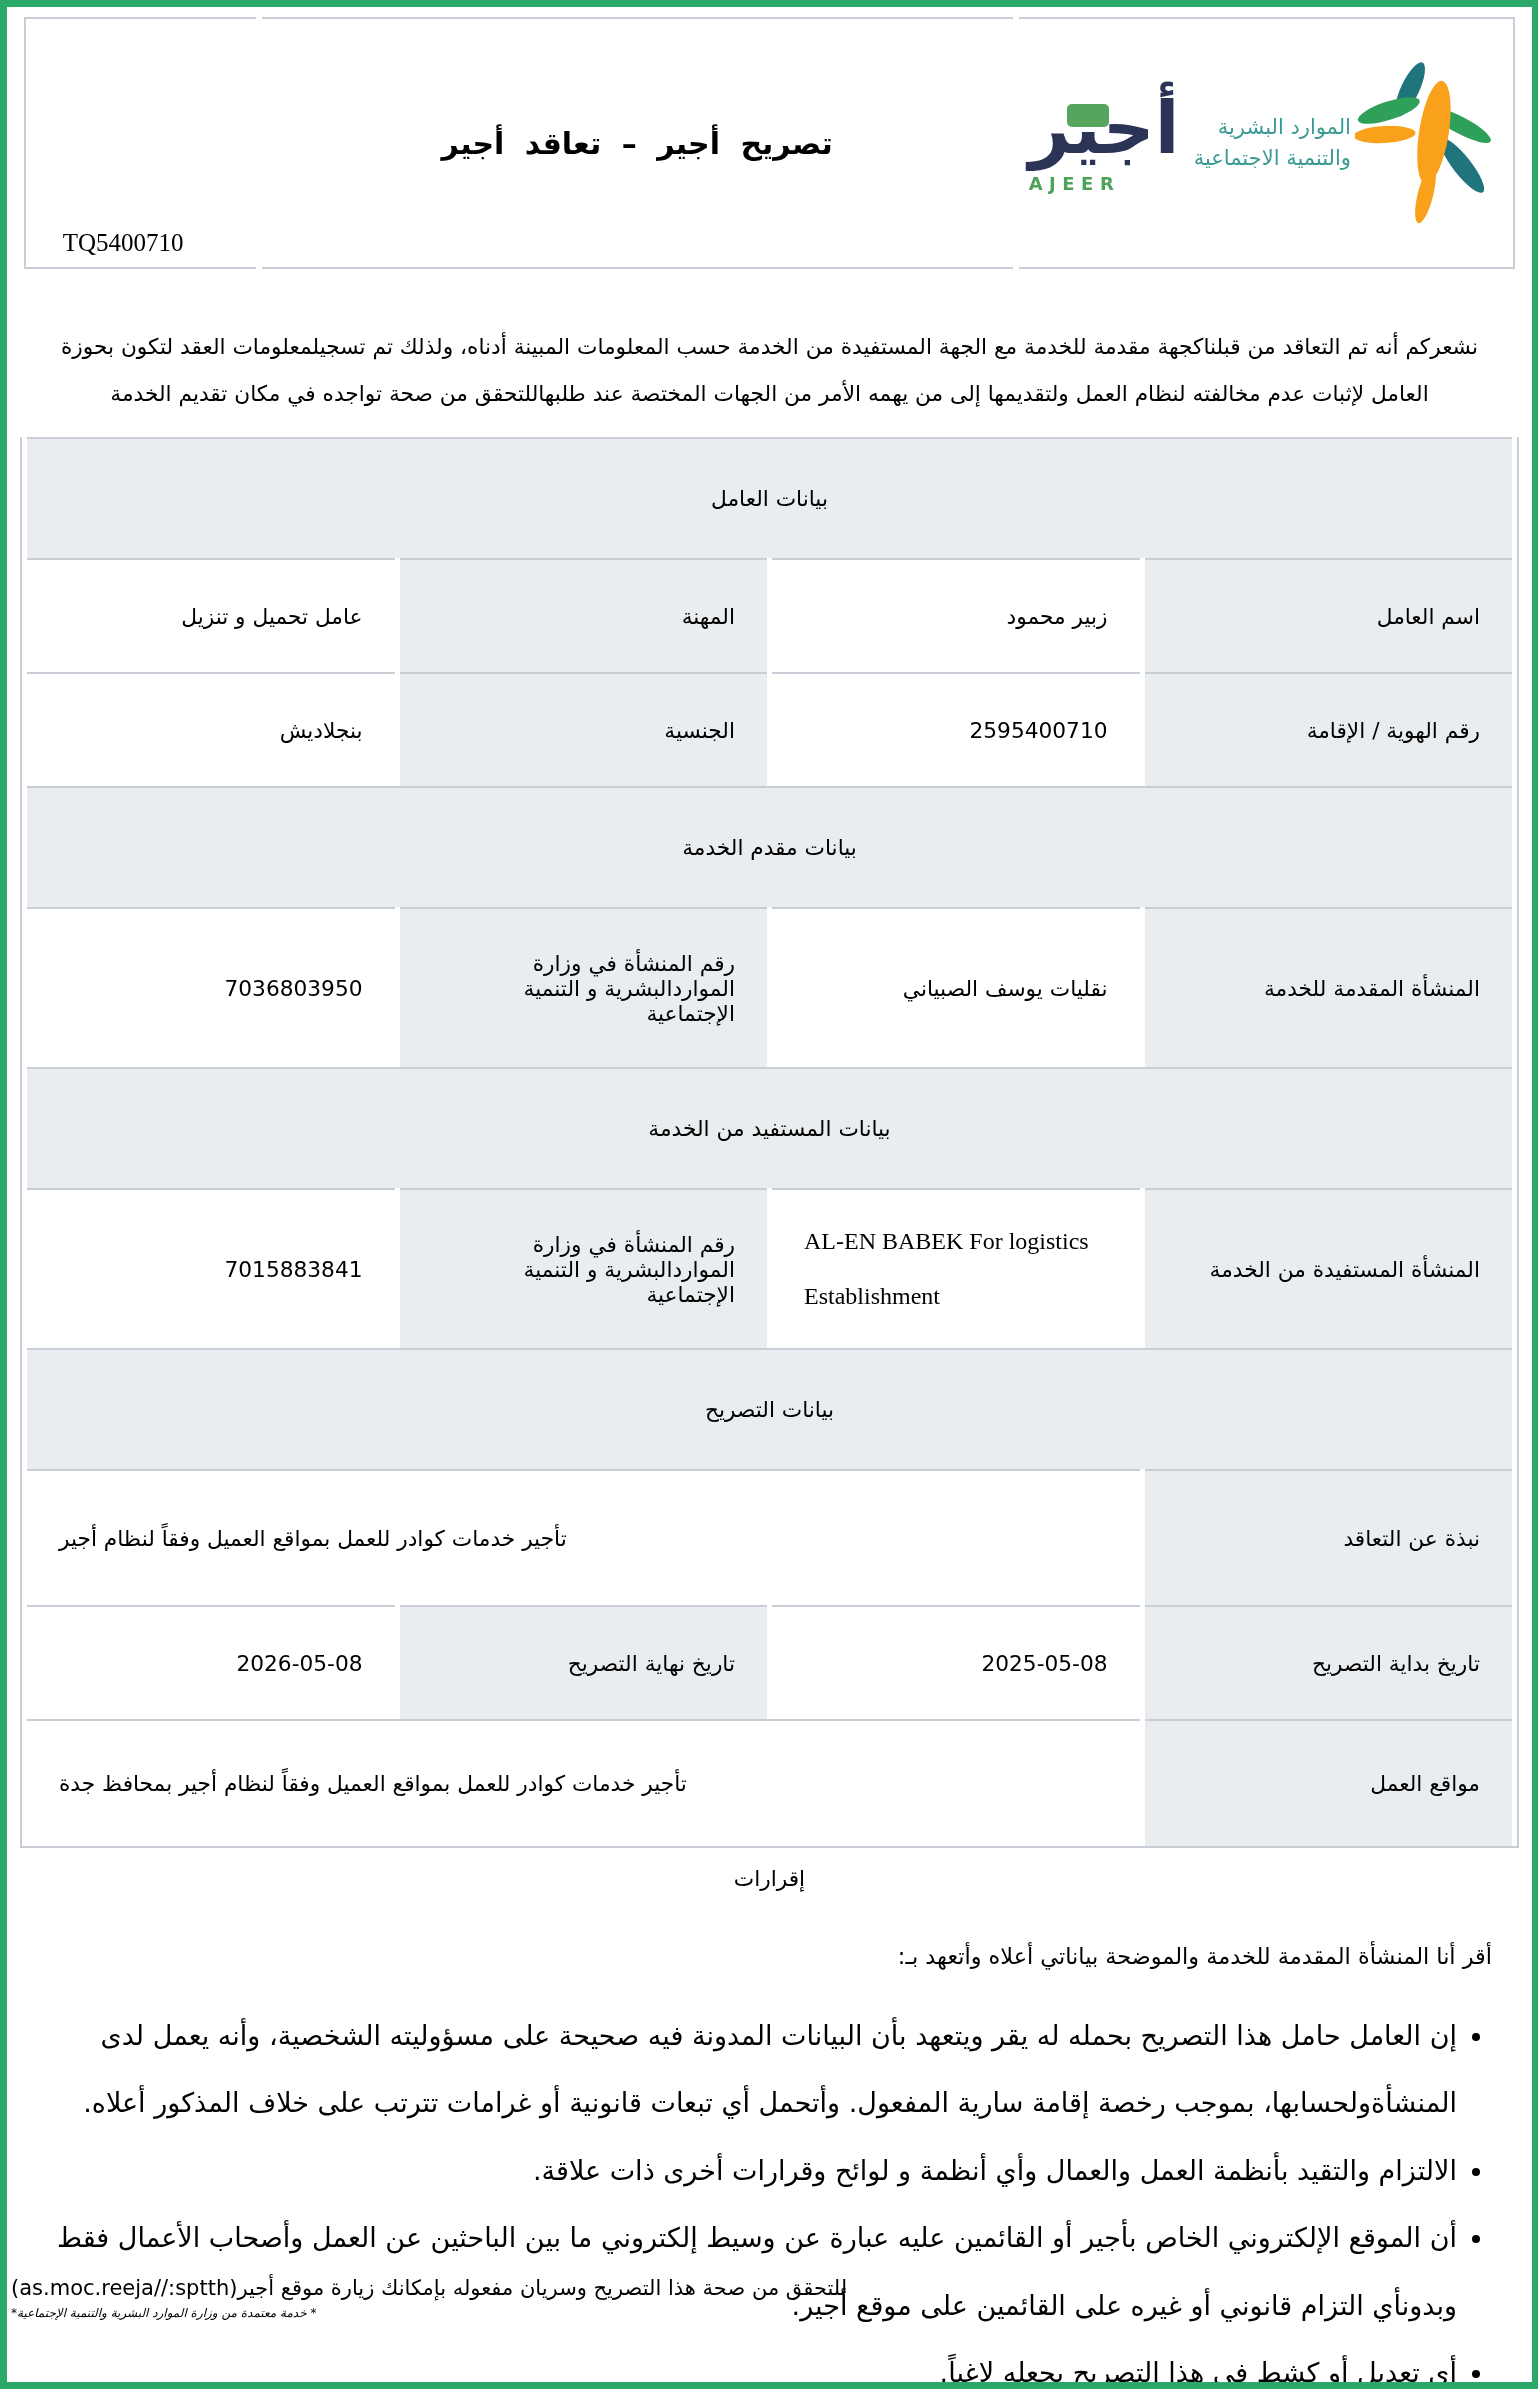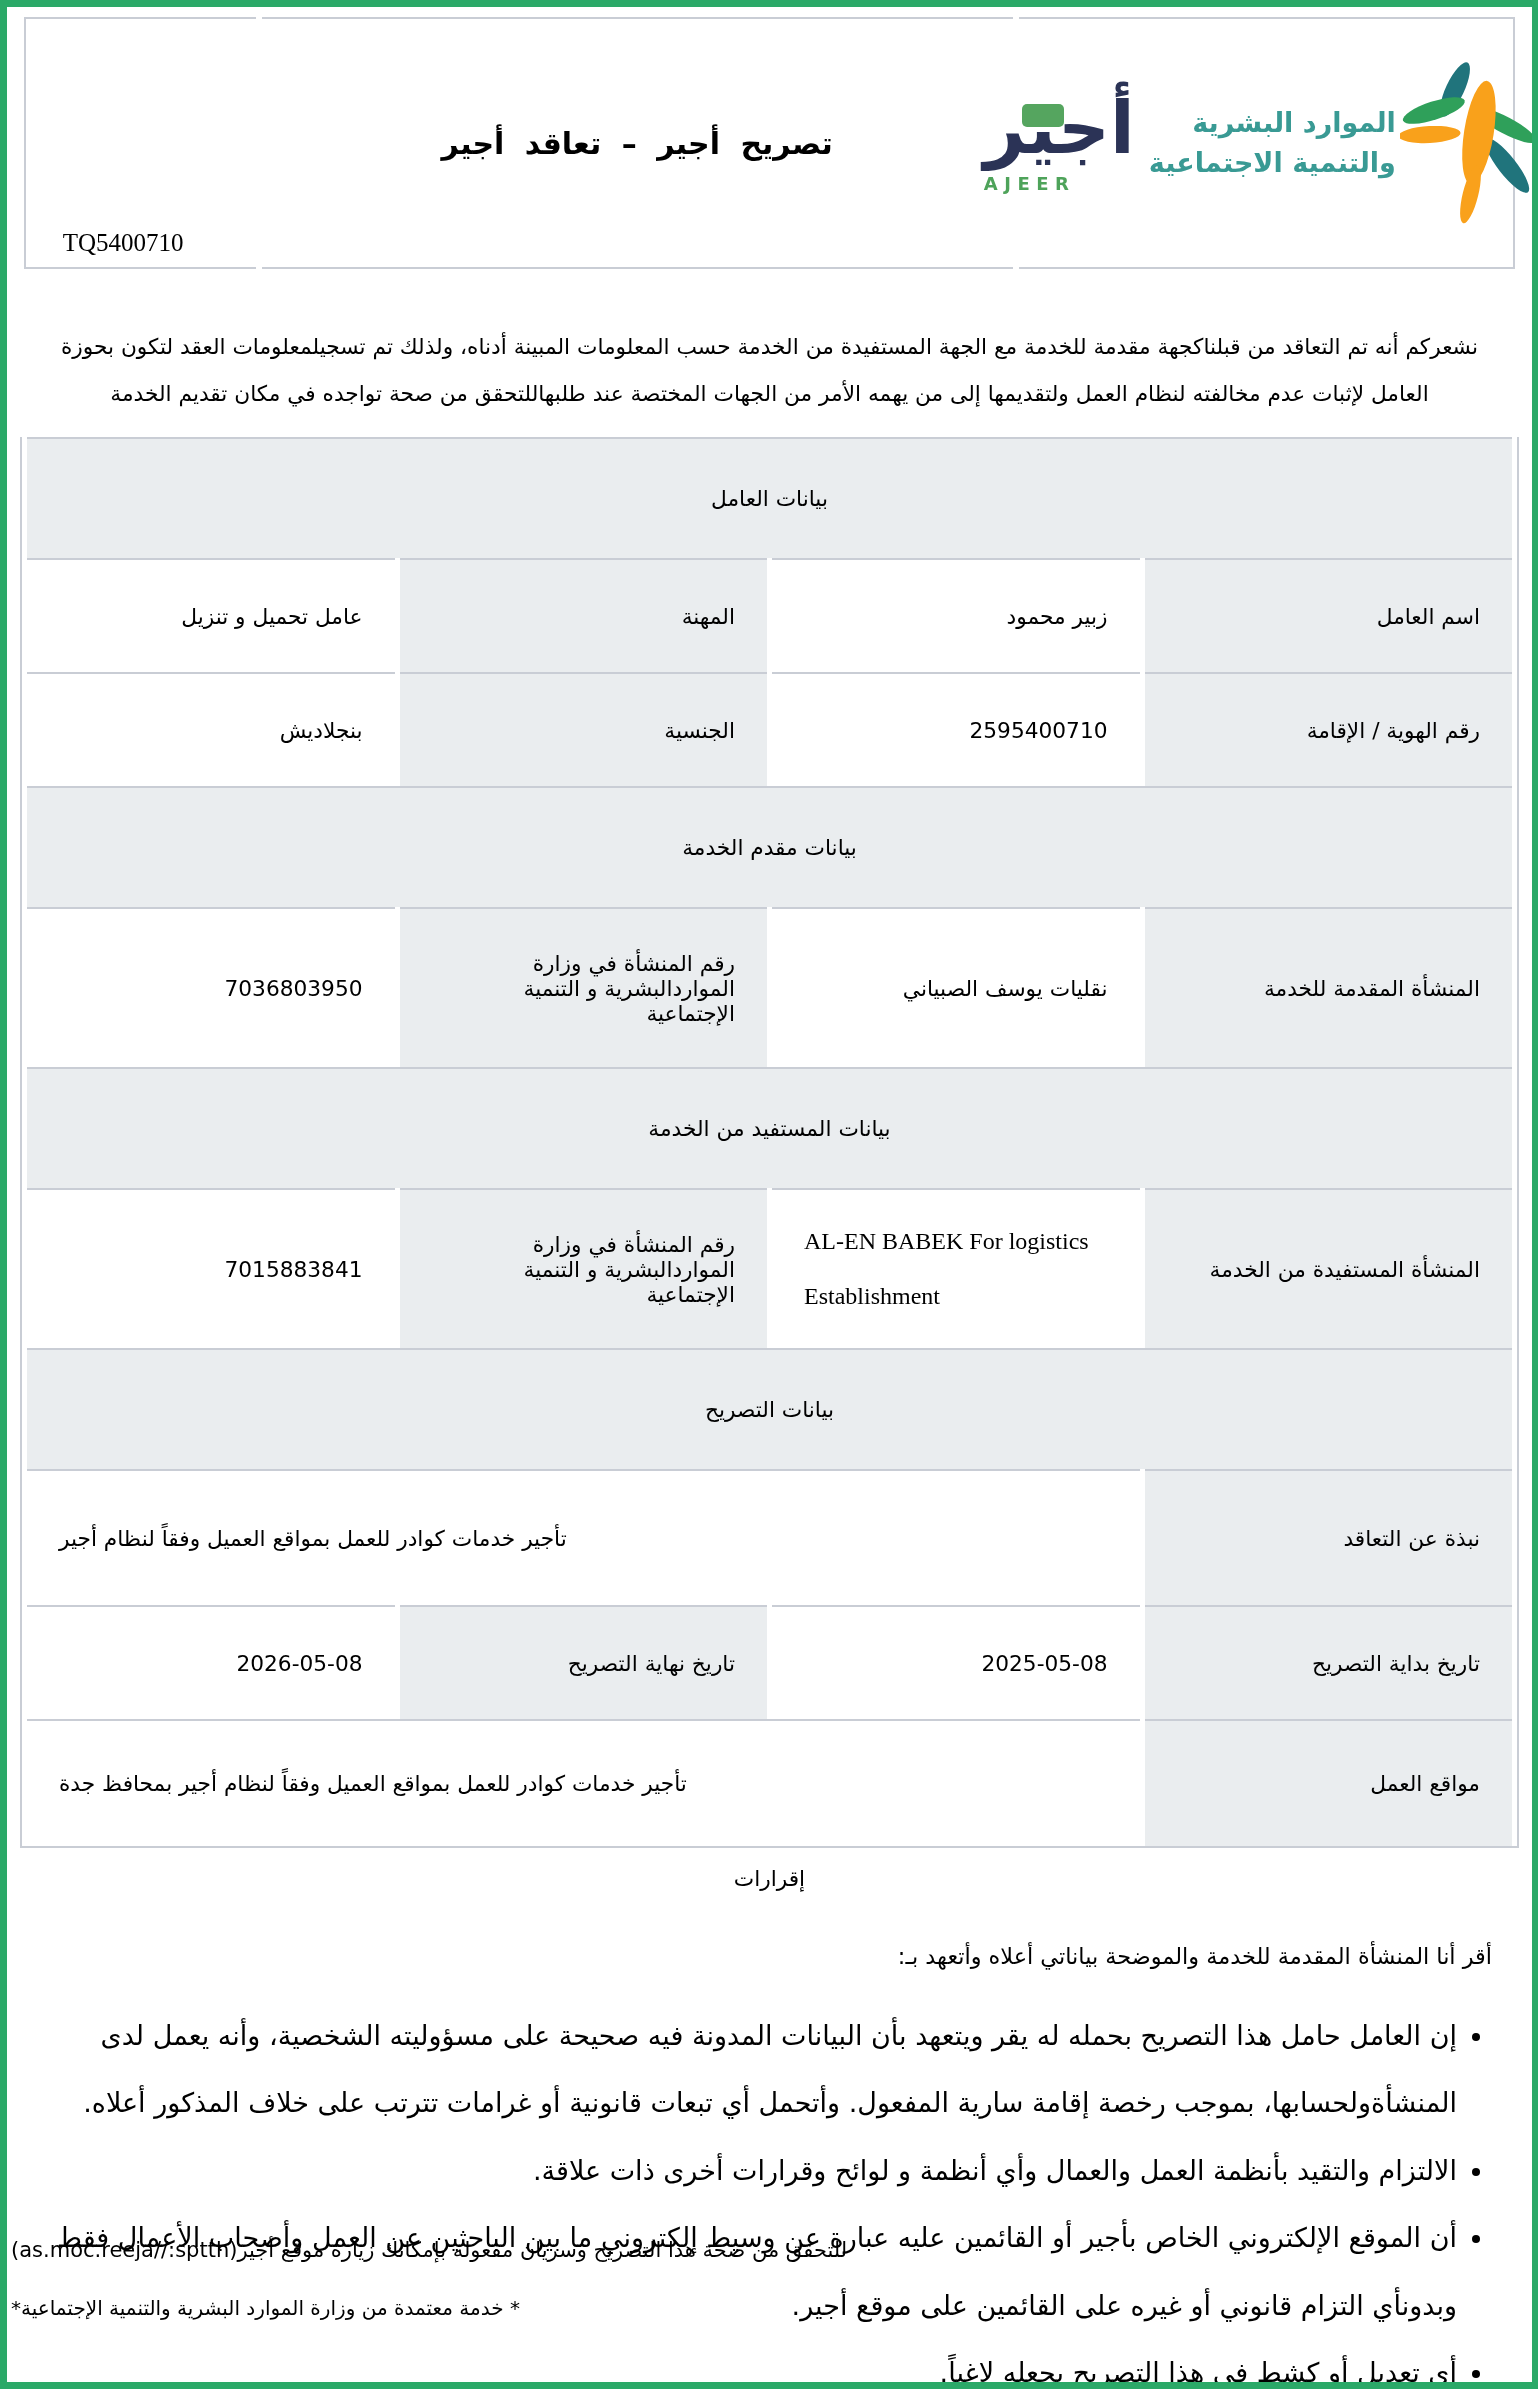--- a/index.html
+++ b/index.html
@@ -33,22 +33,22 @@
   .ajeer-ar-wrap { position: relative; display: inline-block; }
   .ajeer-green-block {
     position: absolute; top: 11.6px; left: 38px; width: 42px; height: 23px;
     background: #55A55F; border-radius: 5px; z-index: 0;
   }
   .ajeer-ar { position: relative; z-index: 1; font-size: 72px; line-height: 1.0;
     font-weight: bold; color: #2B3356; }
   .ajeer-en { color: #4EA35A; font-size: 18px; font-weight: bold; letter-spacing: 6.5px; margin-top: 8.7px; }
 
   .ministry { display: flex; direction: ltr; align-items: center; gap: 4.3px; }
-  .ministry-text { direction: rtl; text-align: right; color: #399A94; font-weight: bold;
-    font-size: 27px; line-height: 1.5; white-space: nowrap; }
+  .ministry-text { direction: rtl; text-align: right; color: #399A94; font-weight: normal;
+    font-size: 21px; line-height: 1.5; white-space: nowrap; }
 
   
   .intro {
     direction: rtl; text-align: center;
     margin: 55px 33px 0; font-size: 21.7px; line-height: 2.15;
   }
 
   
   .tablewrap {
     margin: 20px 13px 0;
@@ -77,21 +77,21 @@
   .iqrarat { text-align: center; font-size: 21.7px; margin-top: 17.3px; }
   .decl { direction: rtl; margin: 52px 40px 0; }
   .decl-intro { font-size: 22.4px; text-align: right; }
   ul.decl-list { margin: 33px 0 0; padding: 0 35px 0 0; list-style: disc; }
   ul.decl-list li { font-size: 27px; line-height: 2.5; text-align: right; }
 
   
   .footer { position: absolute; left: 4px; right: 0; bottom: 62px;
     direction: rtl; text-align: left; }
   .footer-line1 { font-size: 21px; }
-  .footer-line2 { font-size: 20px; margin-top: 34px; }
+  .footer-line2 { font-size: 12px; margin-top: 6px; font-style: italic; }
 </style>
 </head>
 <body>
 
 <div class="page">
 
   <table class="header-box">
     <tbody>
         <tr>
       <td class="hb-left">

